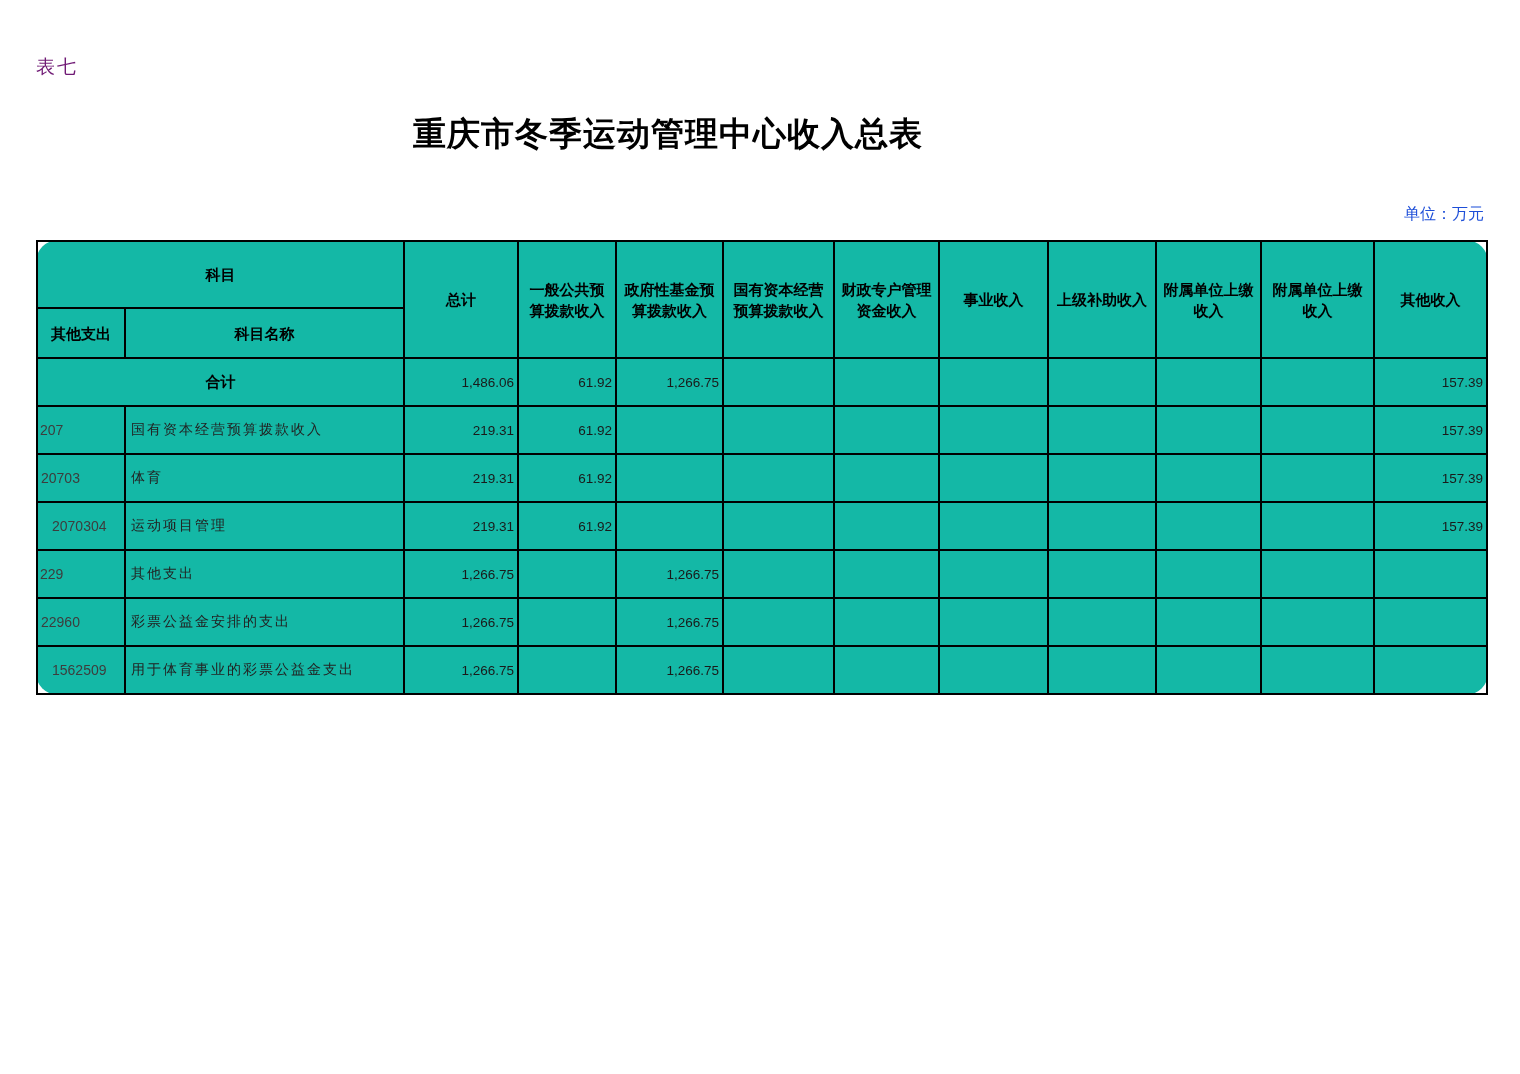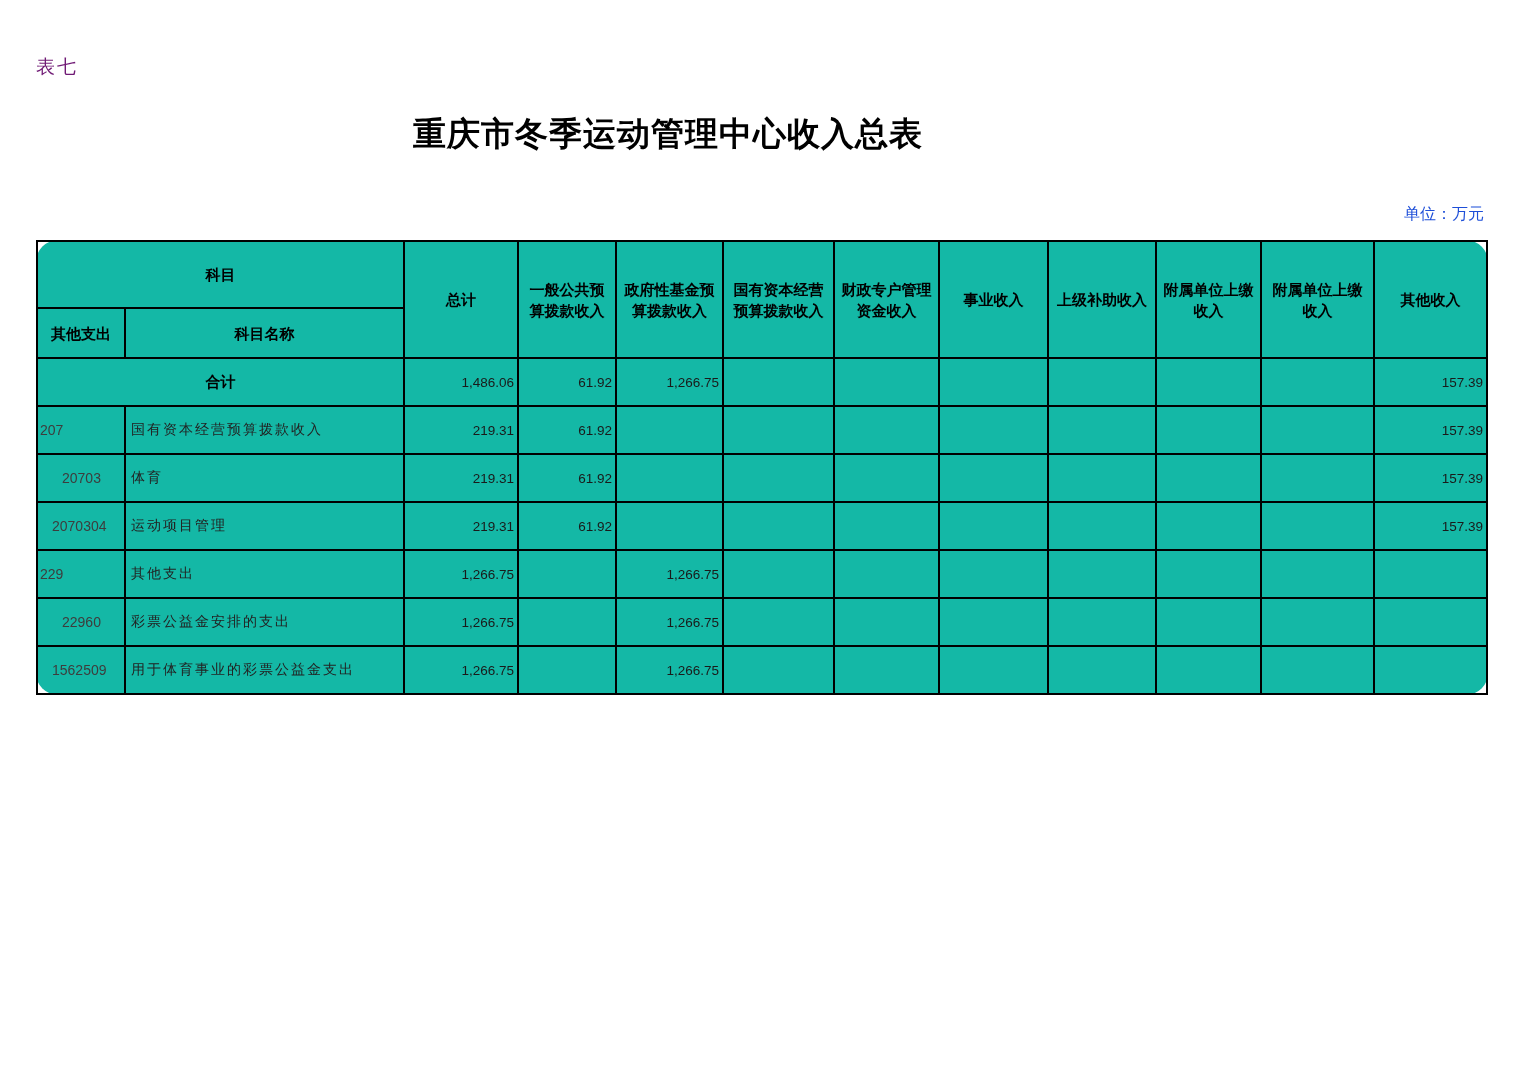--- a/index.html
+++ b/index.html
@@ -78,21 +78,21 @@
     text-align: center;
     color: #000;
   }
   td.cell-code {
     font-family: "Liberation Sans", sans-serif;
     font-size: 14px;
     color: #3d3d3d;
     text-align: left;
     padding-left: 2px;
   }
-  td.cell-code.lvl2 { padding-left: 24px; }
+  td.cell-code.lvl2 { padding-left: 3px; }
   td.cell-code.lvl3 { padding-left: 14px; }
   td.cell-name {
     font-family: "DejaVu Serif", serif;
     font-size: 14px;
     color: #222;
     text-align: left;
     padding-left: 5px;
     letter-spacing: 2px;
   }
   td.cell-name.lvl2, td.cell-name.lvl3 { }

